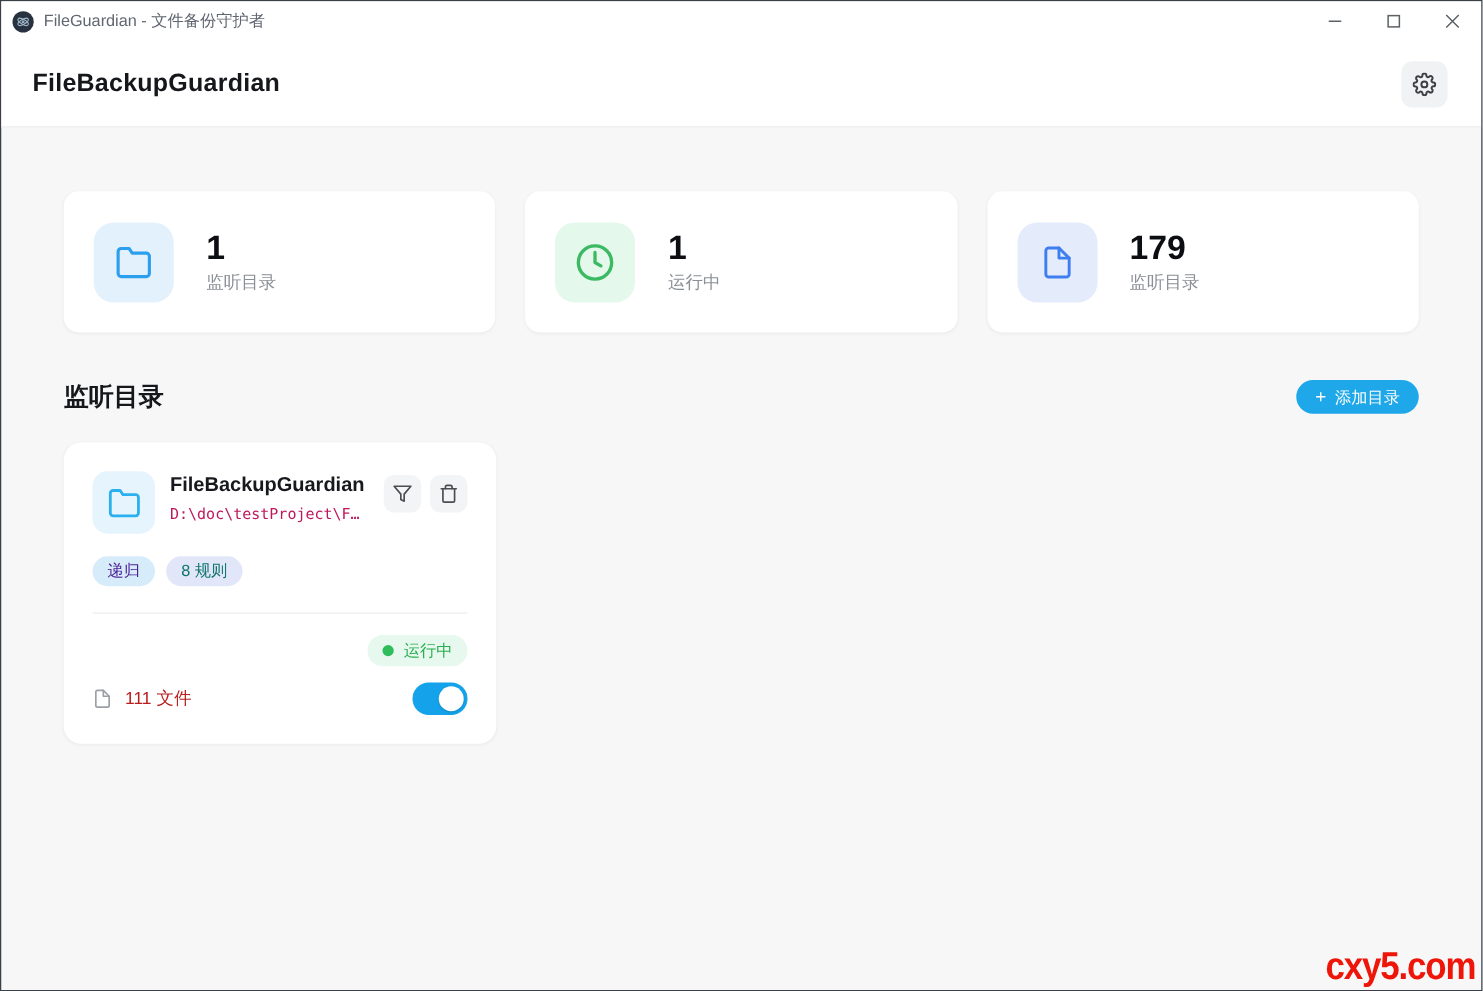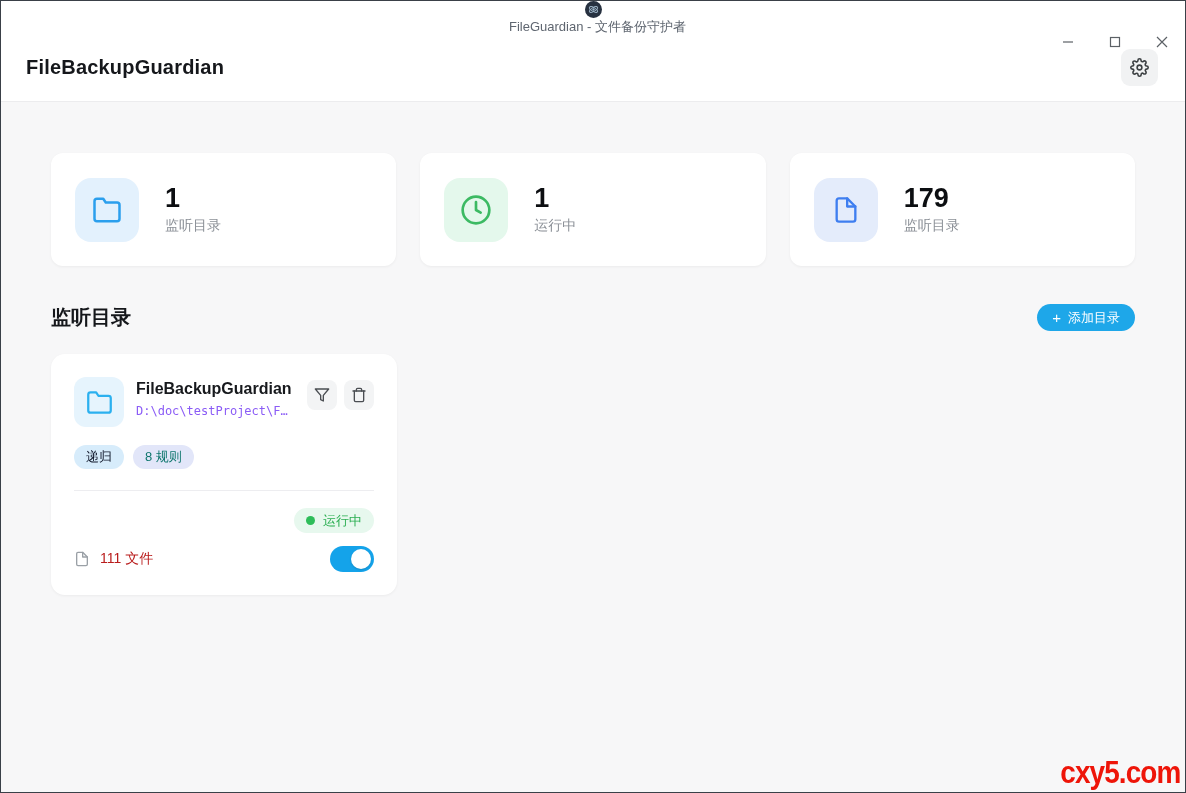--- a/index.html
+++ b/index.html
@@ -5,21 +5,21 @@
   * { box-sizing: border-box; margin: 0; padding: 0; }
   html,body { width:1186px; height:793px; }
   body {
     font-family: "Liberation Sans", sans-serif;
     background: #f7f7f8;
     border: 1px solid #3a4048;
     overflow: hidden;
     position: relative;
   }
   
-  .titlebar { height:32px; background:#ffffff; display:flex; align-items:center; padding-left:9px;flex-direction:column; }
+  .titlebar { height:32px; background:#ffffff; display:flex; align-items:center; padding-left:9px; }
   .app-icon { width:17px; height:17px; border-radius:50%; background:#273140; margin-right:8px;
               display:flex; align-items:center; justify-content:center; flex:none; }
   .titlebar-title { font-size:13px; color:#5f6670; }
   .win-controls { margin-left:auto; display:flex; height:100%; }
   .win-btn { width:47px; height:100%; display:flex; align-items:center; justify-content:center;
              background:transparent; border:none; color:#5c6166; cursor:pointer; }
   
   .header { height:69px; background:#ffffff; border-bottom:1px solid #ececee;
             display:flex; align-items:center; padding:0 27px 0 25px; }
   .header-title { font-size:20px; font-weight:700; color:#15171b; letter-spacing:.2px; }
@@ -44,28 +44,28 @@
              height:27px; padding:0 15px; font-size:13px; display:flex; align-items:center; gap:7px; cursor:pointer; }
   .add-plus { font-size:15px; line-height:1; }
   
   .dir-card { margin-top:23px; width:346px; background:#fff; border-radius:14px; padding:23px;
               box-shadow:0 1px 3px rgba(0,0,0,.05); }
   .dir-header { display:flex; align-items:flex-start; }
   .dir-icon { width:50px; height:50px; border-radius:12px; background:#e6f4fd; color:#2bb0ef;
               display:flex; align-items:center; justify-content:center; flex:none; margin-right:12px; }
   .dir-info { flex:1; min-width:0; padding-top:3px; }
   .dir-name { font-size:16px; font-weight:700; color:#17191d; white-space:nowrap; }
-  .dir-path { font-family:"DejaVu Sans Mono", monospace; font-size:12px; color:#8b5cf6;
+  .dir-path { font-family:"DejaVu Sans Mono", monospace; font-size:12px; color:#be185d;
               margin-top:6px; white-space:nowrap; overflow:hidden; }
   .dir-actions { display:flex; gap:7px; padding-top:3px; }
   .icon-btn { width:30px; height:30px; border-radius:8px; background:#f3f4f5; border:none;
               display:flex; align-items:center; justify-content:center; color:#4a4d52; cursor:pointer; }
   .tags { display:flex; gap:9px; margin-top:18px; }
   .tag { height:24px; border-radius:12px; padding:0 12px; font-size:13px; display:flex; align-items:center; }
-  .tag-recursive { background:#d7ecfb; color:#0f172a; }
+  .tag-recursive { background:#d7ecfb; color:#4c1d95; }
   .tag-rules { background:#e2e6f9; color:#0f766e; }
   .divider { height:1px; background:#ededf0; margin-top:21px; }
   .status-row { display:flex; justify-content:flex-end; margin-top:17px; }
   .status-badge { background:#e7f8ee; color:#2bae52; font-size:13px; height:25px; border-radius:13px;
                   padding:0 12px; display:flex; align-items:center; gap:8px; }
   .status-dot { width:9px; height:9px; border-radius:50%; background:#2ebd5a; }
   .file-row { display:flex; align-items:center; margin-top:13px; }
   .file-ic { color:#9aa0a6; display:flex; }
   .file-count { font-size:14px; color:#b91c1c; margin-left:10px; }
   .toggle { margin-left:auto; width:44px; height:26px; border-radius:13px; background:#d4d6da;

